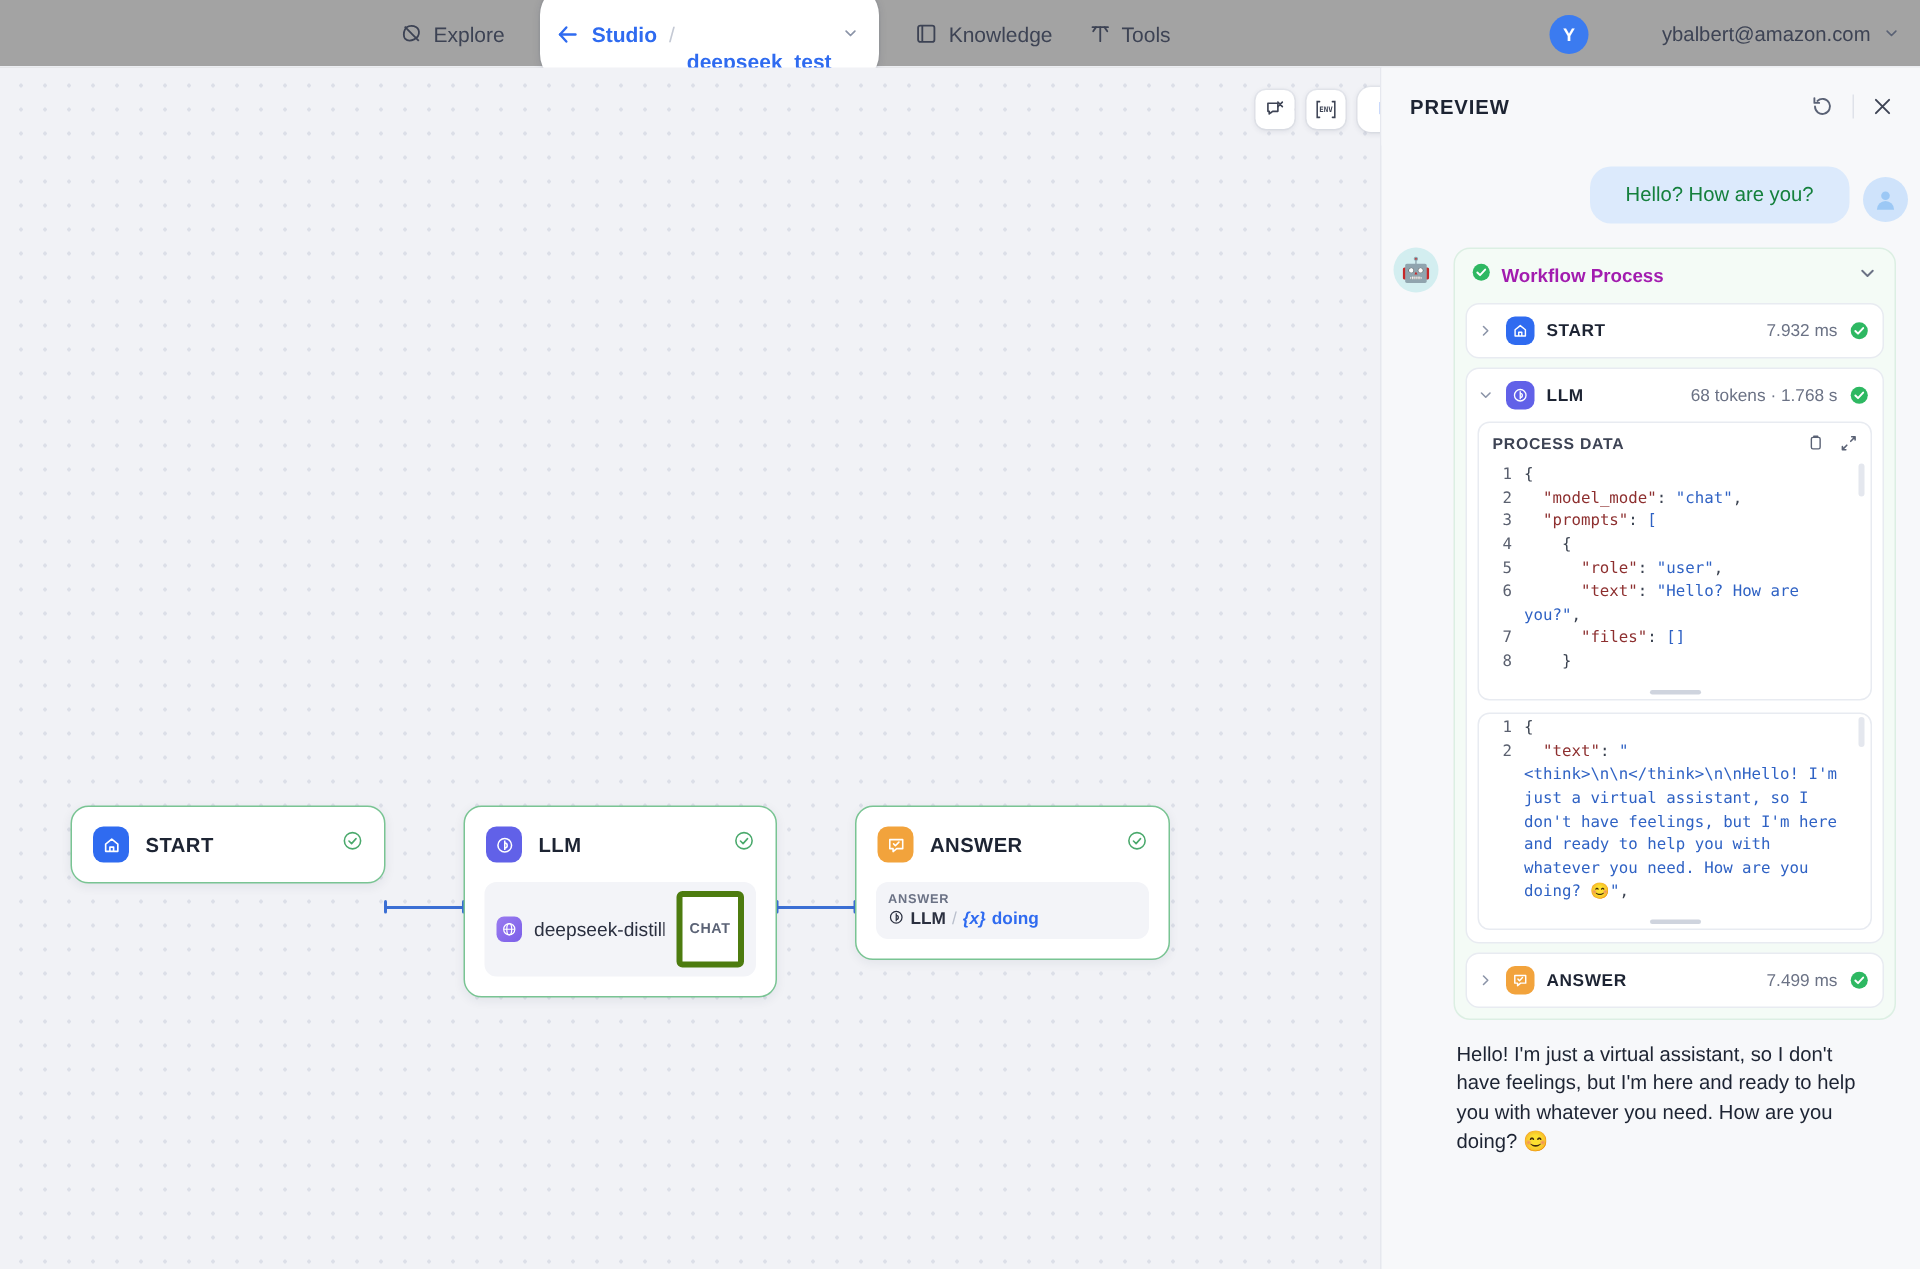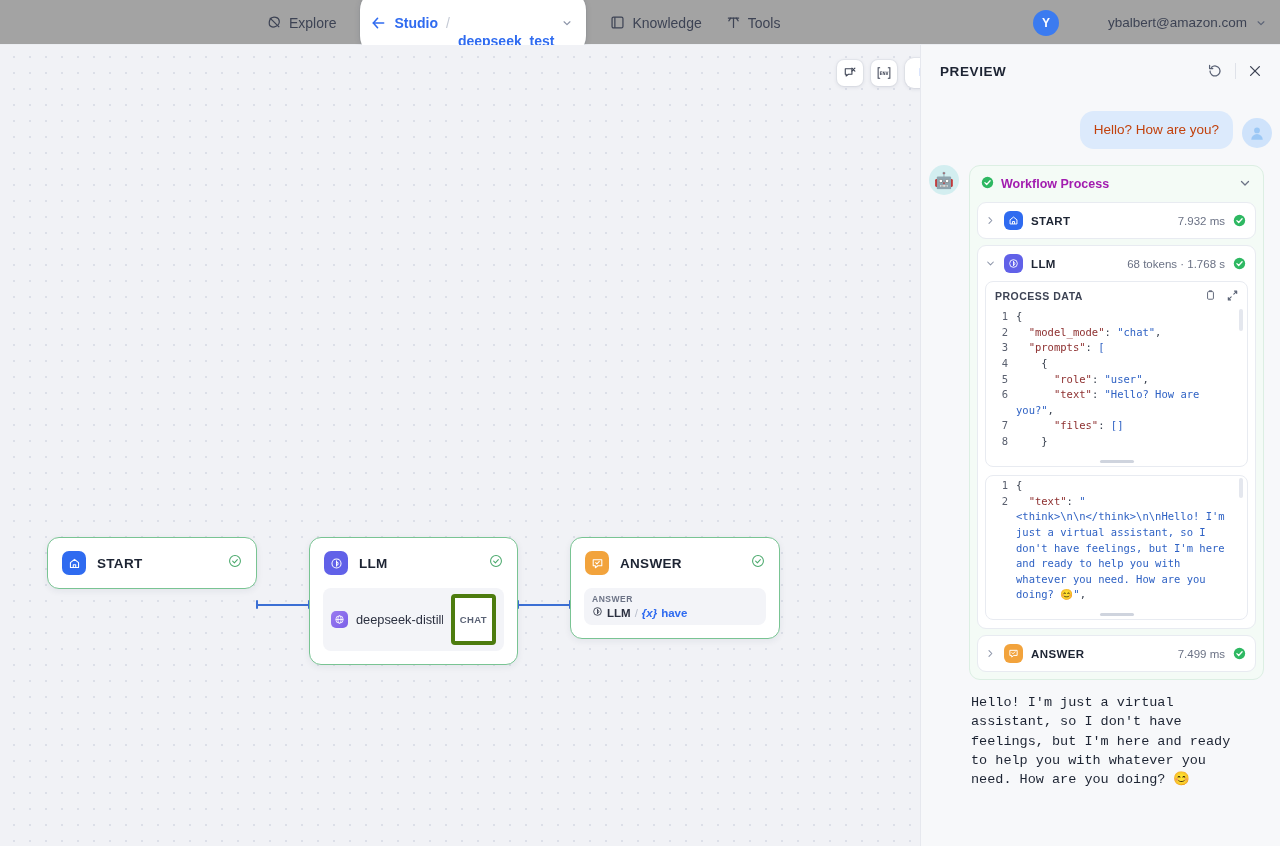--- a/index.html
+++ b/index.html
@@ -143,22 +143,22 @@
     height: 52px; display: flex; align-items: center;
     padding: 0 18px 0 19px; flex: 0 0 auto; background: #f7f8fa;
   }
   .pp-title { font-size: 13.5px; font-weight: 700; color: #1d2433; letter-spacing: .6px; flex: 1; }
   .pp-hdr-sep { width: 1px; height: 16px; background: #dfe2e9; margin: 0 12px; }
   .pp-icon { cursor: pointer; display: flex; align-items: center; }
   .pp-body { flex: 1; overflow: hidden; padding: 0 16px; }
 
   .msg-user-row { display: flex; justify-content: flex-end; align-items: flex-start; gap: 9px; margin-top: 14px; }
   .bubble-user {
-    background: #dceafc; color: #c2410c; font-size: 13.5px; line-height: 1.35;
-    border-radius: 14px; padding: 10px 14px; max-width: 225px;
+    background: #dceafc; color: #15803d; font-size: 13.5px; line-height: 1.35;
+    border-radius: 14px; padding: 10px 24px; max-width: 225px;
   }
   .avatar-user {
     width: 30px; height: 30px; border-radius: 50%; background: #cfe3fb;
     display: flex; align-items: center; justify-content: center; flex: 0 0 auto;
     margin-top: 7px; margin-right: -8px;
   }
   .msg-bot-row { display: flex; align-items: flex-start; gap: 10px; margin-top: 16px; }
   .avatar-bot {
     width: 30px; height: 30px; border-radius: 50%; background: #d3eef0;
     display: flex; align-items: center; justify-content: center; flex: 0 0 auto;
@@ -205,21 +205,20 @@
   .cb-scroll-h {
     height: 9px; display: flex; justify-content: center; align-items: center;
   }
   .cb-scroll-h i { display:block; width: 34px; height: 3px; border-radius: 2px; background: #cfd4de; }
   .cb-scroll-v {
     position: absolute; right: 4px; top: 2px; width: 4px; border-radius: 2px; background: #e4e7ee;
   }
   .final-answer {
     font-size: 13.5px; line-height: 1.42; color: #1d2433;
     margin: 13px 13px 0 2px;
-    font-family: Liberation Mono, monospace;
   }
 </style>
 </head>
 <body>
 
 <div class="app">
 
   <div class="topbar">
     <div class="nav-center">
 
@@ -367,21 +366,21 @@
             <span>
               <svg width="11" height="11" viewBox="0 0 16 16" fill="none" stroke="#2b3040" stroke-width="1.2">
                 <circle cx="8" cy="8" r="5.6"></circle>
                   <path d="M8 4.2v7.6"></path>
                   <path d="M8 6.2a2 2 0 0 1 0 4"></path>
               </svg>
             </span>
             <span class="ref-llm">LLM</span>
             <span class="ref-slash">/</span>
             <span class="ref-x">{x}</span>
-            <span class="ref-text">have</span>
+            <span class="ref-text">doing</span>
           </div>
         </div>
       </div>
     </div>
   </div>
 
   <div class="toolbar">
     <div class="tb-icon-btn">
       <svg width="14" height="14" viewBox="0 0 16 16" fill="none" stroke="#3d4354" stroke-width="1.25" stroke-linecap="round" stroke-linejoin="round">
         <path d="M2.6 3.2h7.6v6.2H6.2L3.6 11.4V9.4H2.6z"></path>

